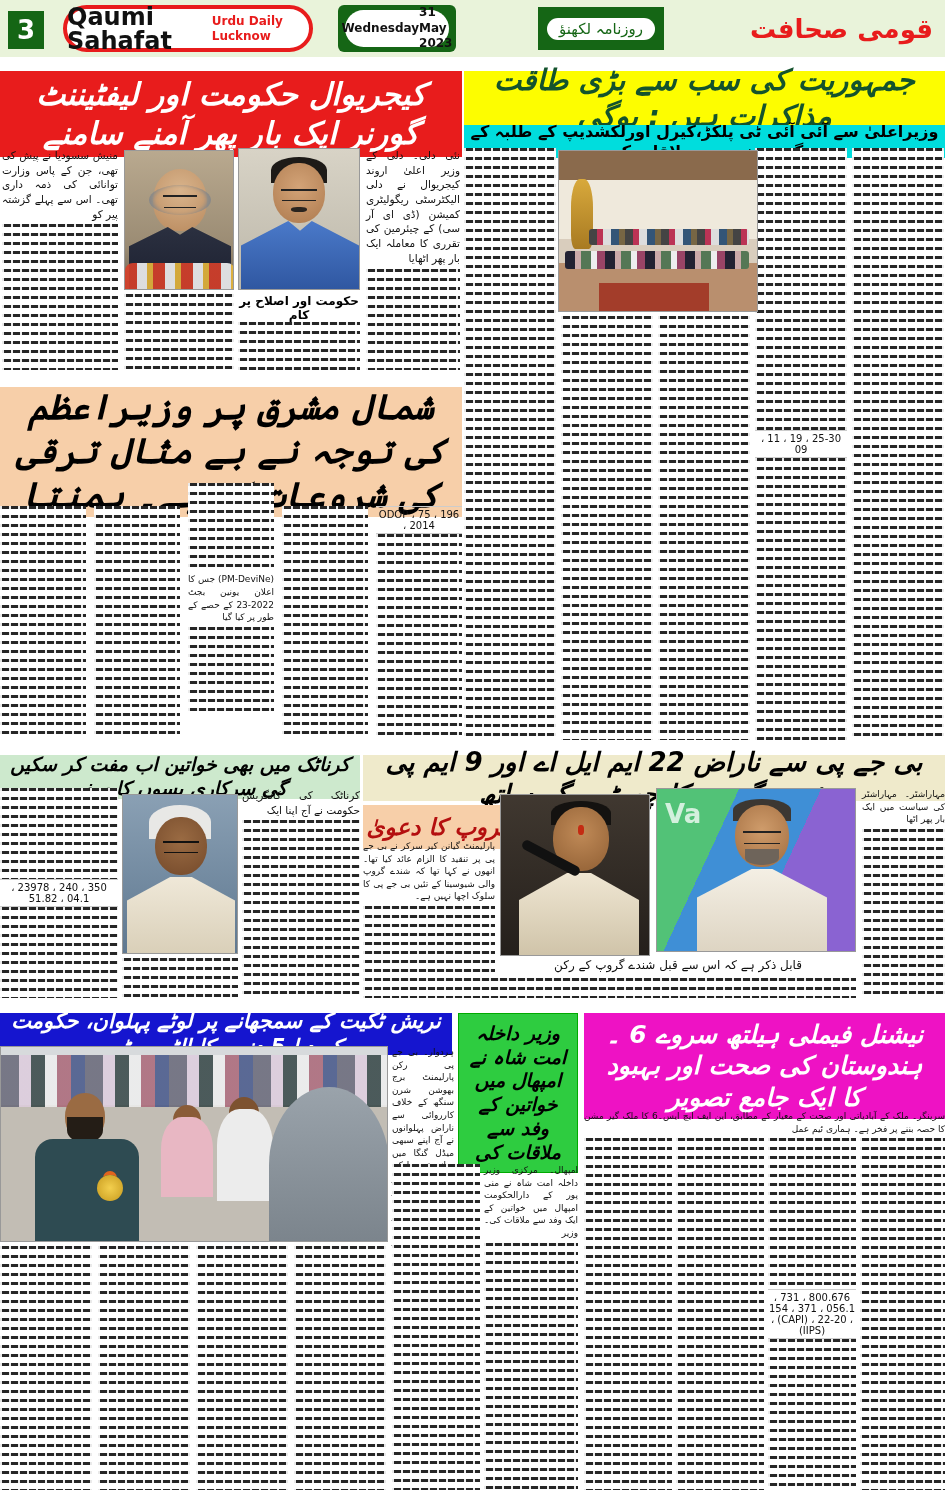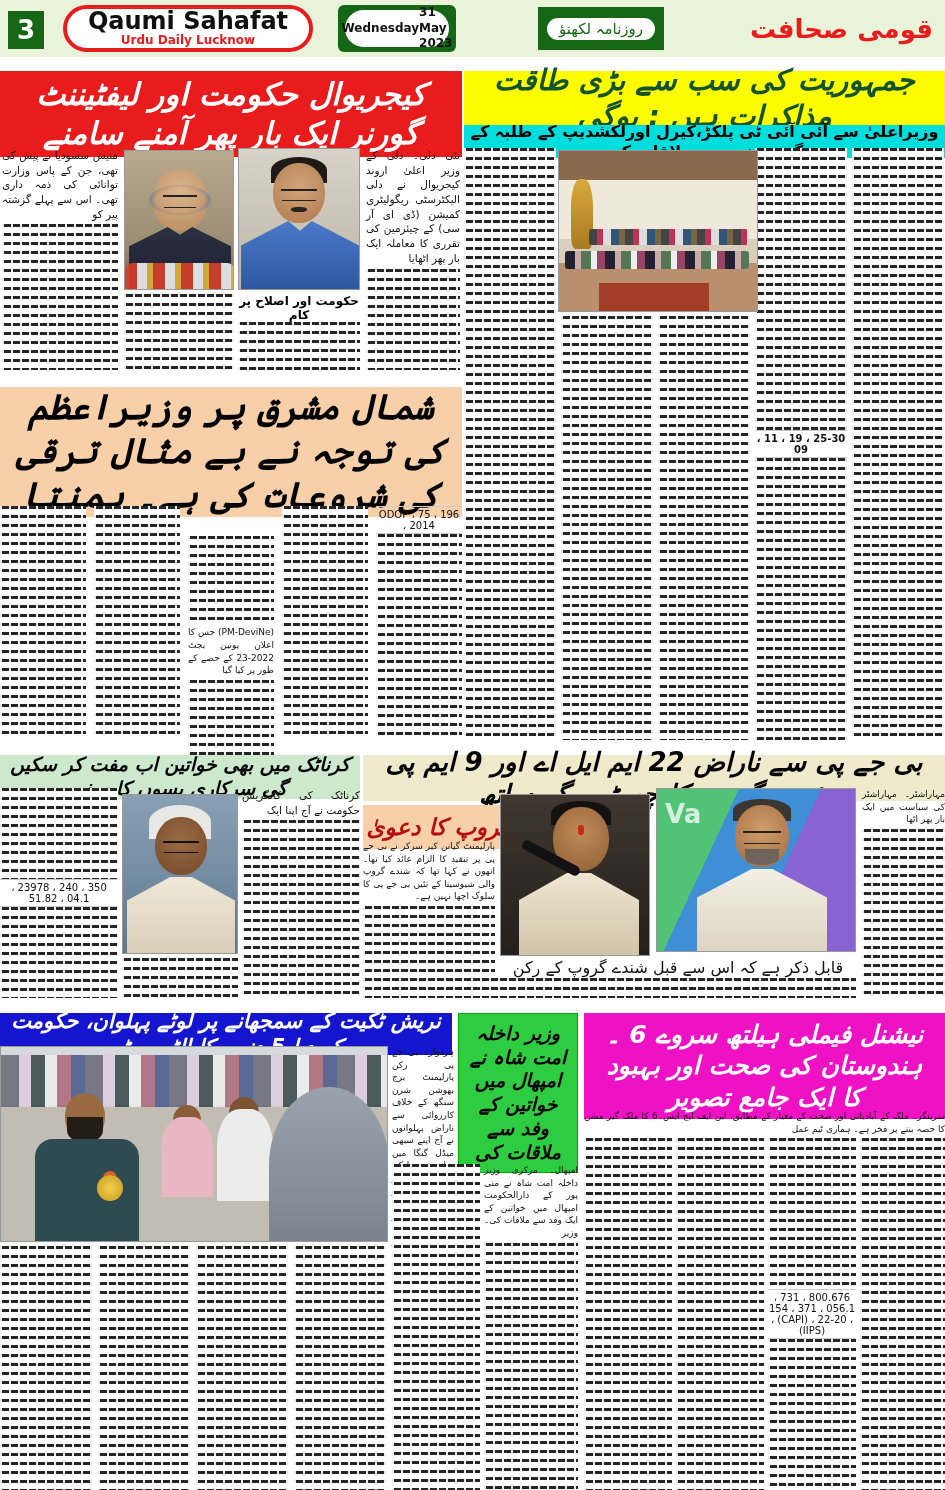--- a/index.html
+++ b/index.html
@@ -4,21 +4,21 @@
 <style>
   html,body{margin:0;padding:0;background:#777;}
   .page{position:relative;width:945px;height:1490px;background:#fff;margin:0 auto;
         font-family:"DejaVu Sans",sans-serif;overflow:hidden;}
   .abs{position:absolute;box-sizing:border-box;}
   
   .mast{left:0;top:0;width:945px;height:57px;background:#e9f3da;}
   .numbox{left:8px;top:11px;width:36px;height:38px;background:#156615;color:#fff;
           font-weight:bold;font-size:26px;display:flex;align-items:center;justify-content:center;}
   .logobox{left:63px;top:5px;width:250px;height:47px;background:#fff;border:4px solid #e81c1c;
-           border-radius:28px;display:flex;flex-direction:column;align-items:center;justify-content:center;}
+           border-radius:28px;display:flex;flex-direction:row;align-items:center;justify-content:center;}
   .logotitle{font-weight:bold;font-size:24px;color:#111;line-height:1;}
   .logosub{font-weight:bold;font-size:12px;color:#e81c1c;line-height:1.2;}
   .datebox{left:338px;top:5px;width:118px;height:47px;background:#156615;border-radius:6px;
            display:flex;align-items:center;justify-content:center;}
   .dateoval{background:#fff;border-radius:22px;width:104px;height:37px;display:flex;
             align-items:center;justify-content:center;font-weight:bold;font-size:12px;color:#111;line-height:1.3;}
   .edbox{left:538px;top:7px;width:126px;height:43px;background:#156615;display:flex;align-items:center;justify-content:center;}
   .edoval{background:#fff;border-radius:20px;padding:2px 12px;color:#156615;font-size:15px;direction:rtl;}
   .nameplate{right:12px;top:6px;width:210px;height:45px;color:#e81c1c;font-weight:bold;font-size:26px;
              direction:rtl;text-align:left;display:flex;align-items:center;justify-content:flex-start;}
@@ -38,21 +38,21 @@
   .kicker{left:363px;top:792px;width:200px;height:44px;background:#f7cfa9;color:#b40f0f;font-size:23px;}
   
   .fill{background:
         repeating-linear-gradient(90deg, rgba(255,255,255,.9) 0 2px, rgba(255,255,255,0) 2px 9px),
         repeating-linear-gradient(180deg, #262626 0 3px, #fff 3px 9px);}
   .colwrap{display:flex;flex-direction:column;}
   .colwrap .fill{flex:1;}
   .lead{font-size:10.5px;line-height:1.4;color:#111;direction:rtl;text-align:justify;padding-bottom:3px;}
   .tiny{font-size:9px;}
   .figs{font-size:10px;direction:rtl;color:#111;text-align:center;padding:2px 0;border-top:1px solid #ccc;border-bottom:1px solid #ccc;}
-  .caption{font-size:16px;direction:rtl;color:#111;text-align:center;}
+  .caption{font-size:12px;direction:rtl;color:#111;text-align:center;}
   .minihead{font-size:12px;font-weight:bold;direction:rtl;text-align:center;color:#000;}
   
   .photo{overflow:hidden;border:1px solid #999;}
   .pA{background:linear-gradient(180deg,#b9a98f 0%,#9a8b73 70%,#6f6352 100%);}
   .pA .head{position:absolute;left:28px;top:18px;width:54px;height:62px;border-radius:50% 50% 46% 46%;
             background:radial-gradient(circle at 50% 35%,#d9b48c,#b98a5e);}
   .pA .hairside{position:absolute;left:24px;top:34px;width:62px;height:30px;border-radius:50%;
             background:transparent;box-shadow:inset 6px 0 4px -2px #888,inset -6px 0 4px -2px #888;}
   .pA .glasses{position:absolute;left:38px;top:44px;width:34px;height:10px;border-top:2px solid #222;
             box-shadow:0 2px 0 -1px #222;}
@@ -158,21 +158,21 @@
     <div class="fill"></div>
   </div>
   <div class="abs colwrap" style="left:238px;top:294px;width:122px;height:78px;">
     <div class="minihead">حکومت اور اصلاح پر کام</div>
     <div class="fill"></div>
   </div>
 
   <div class="abs colwrap" style="left:852px;top:148px;width:92px;height:592px;">
     <div class="fill"></div>
   </div>
-  <div class="abs colwrap" style="left:755px;top:148px;width:92px;height:592px;font-weight:bold;">
+  <div class="abs colwrap" style="left:755px;top:148px;width:92px;height:592px;">
     <div class="fill" style="height:300px;"></div>
     <div class="figs">25-30 ، 19 ، 11 ، 09</div>
     <div class="fill"></div>
   </div>
   <div class="abs colwrap" style="left:658px;top:316px;width:92px;height:424px;">
     <div class="fill"></div>
   </div>
   <div class="abs colwrap" style="left:561px;top:316px;width:92px;height:424px;">
     <div class="fill"></div>
   </div>
@@ -187,21 +187,21 @@
   </div>
 
   <div class="abs hl hl-pink">شمال مشرق پر وزیراعظم کی توجہ نے بے مثال ترقی کی شروعات کی ہے۔ ہمنتا</div>
   <div class="abs colwrap" style="left:376px;top:506px;width:86px;height:234px;">
     <div class="figs">ODOP ، 75 ، 196 ، 2014</div>
     <div class="fill"></div>
   </div>
   <div class="abs colwrap" style="left:282px;top:506px;width:86px;height:234px;">
     <div class="fill"></div>
   </div>
-  <div class="abs colwrap" style="left:188px;top:536px;width:86px;height:234px;">
+  <div class="abs colwrap" style="left:188px;top:483px;width:86px;height:234px;">
     <div class="fill" style="height:150px;"></div>
     <div class="lead tiny">(PM-DeviNe) جس کا اعلان یونین بجٹ 2022-23 کے حصے کے طور پر کیا گیا</div>
     <div class="fill"></div>
   </div>
   <div class="abs colwrap" style="left:94px;top:506px;width:86px;height:234px;">
     <div class="fill"></div>
   </div>
   <div class="abs colwrap" style="left:0px;top:506px;width:86px;height:234px;">
     <div class="fill"></div>
   </div>

